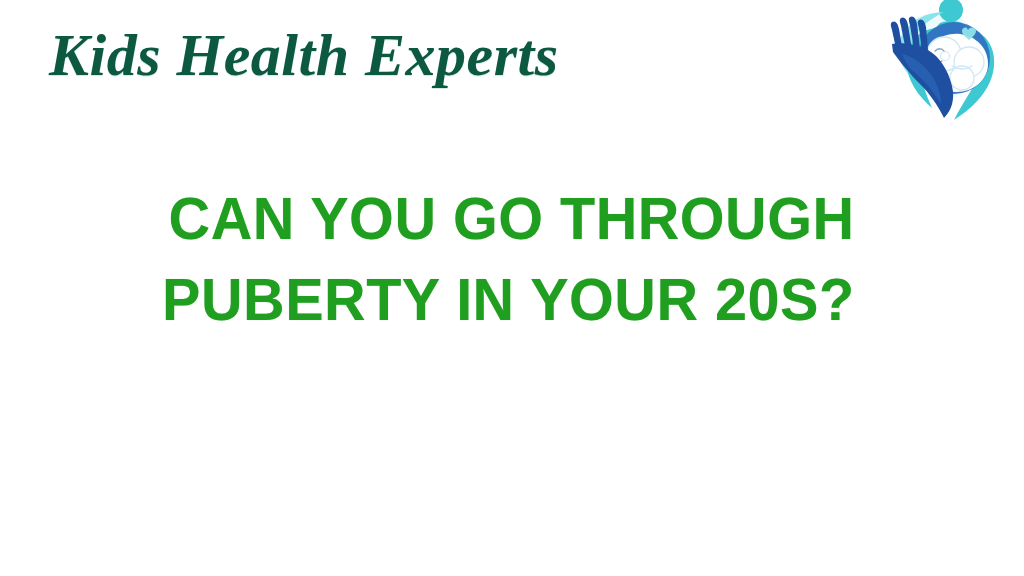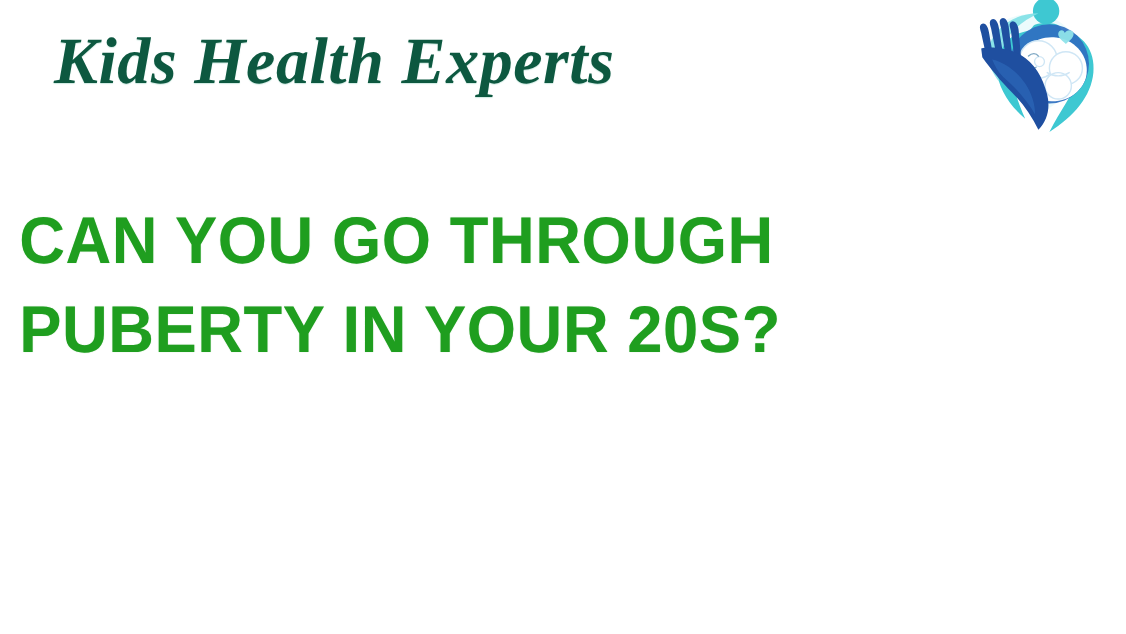--- a/index.html
+++ b/index.html
@@ -59,21 +59,21 @@
     width: 142px;
     height: 132px;
   }
 
   
   .headline {
     position: absolute;
     left: 0;
     top: 178px;
     width: 872px;
-    text-align: left;
+    text-align: right;
   }
   .headline-line {
     display: block;
     font-family: "Liberation Sans Narrow", "Liberation Sans", sans-serif;
     font-weight: bold;
     font-size: 60px;
     line-height: 81px;
     letter-spacing: 0.5px;
     color: #1f9e1f;
     white-space: nowrap;

